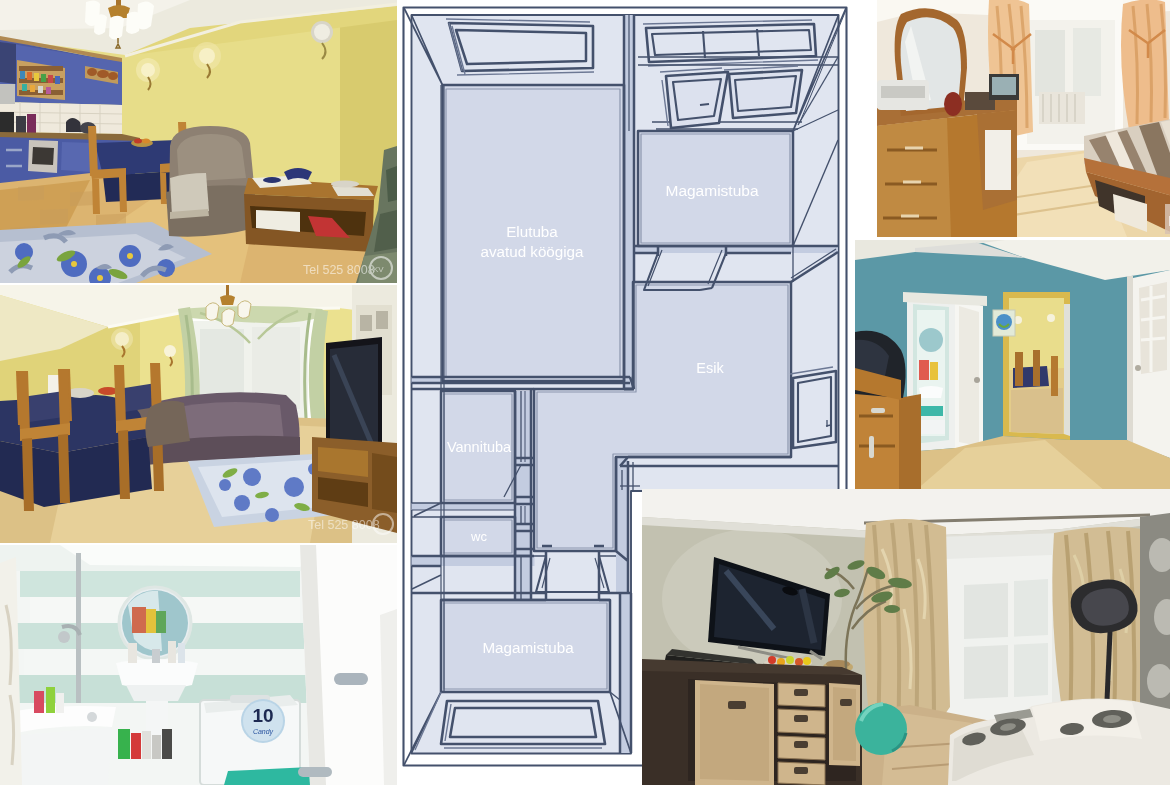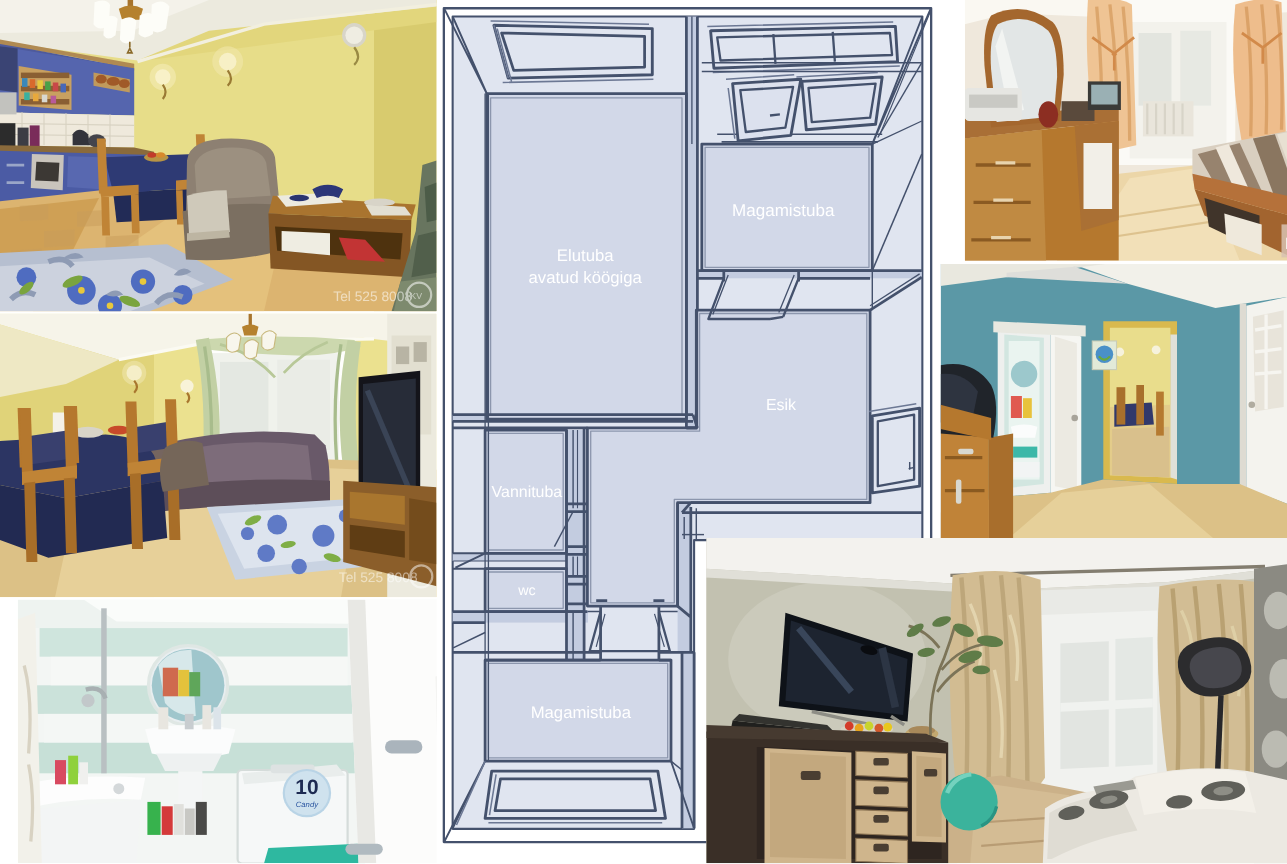--- a/index.html
+++ b/index.html
@@ -319,21 +319,21 @@
   <polygon points="318,192 368,198 368,222 318,214" fill="#5f3d14"></polygon>
   <polygon points="372,168 397,172 397,228 372,224" fill="#744c1c"></polygon>
 
   <g opacity="0.5" fill="#fff" font-family="Liberation Sans, sans-serif">
     <text x="308" y="244" font-size="12.5">Tel 525 8008</text>
     <circle cx="383" cy="239" r="10" fill="none" stroke="#fff" stroke-width="2"></circle>
   </g>
 </svg>
 </div>
 
-<div class="ph" id="p3" style="left:16px;top:545px;width:397px;height:240px;">
+<div class="ph" id="p3" style="left:0;top:545px;width:397px;height:240px;">
 <svg width="397" height="240" viewBox="0 0 397 240">
 
   <rect x="0" y="0" width="397" height="240" fill="#f3f6f4"></rect>
   <rect x="0" y="0" width="397" height="26" fill="#eef3f0"></rect>
   <rect x="20" y="26" width="280" height="26" fill="#cfe5dd"></rect>
   <rect x="14" y="78" width="290" height="26" fill="#cbe2da"></rect>
   <rect x="8" y="130" width="300" height="28" fill="#c7e0d7"></rect>
   <rect x="30" y="52" width="270" height="26" fill="#f6f8f6"></rect>
   <rect x="24" y="104" width="280" height="26" fill="#f4f7f5"></rect>
 

